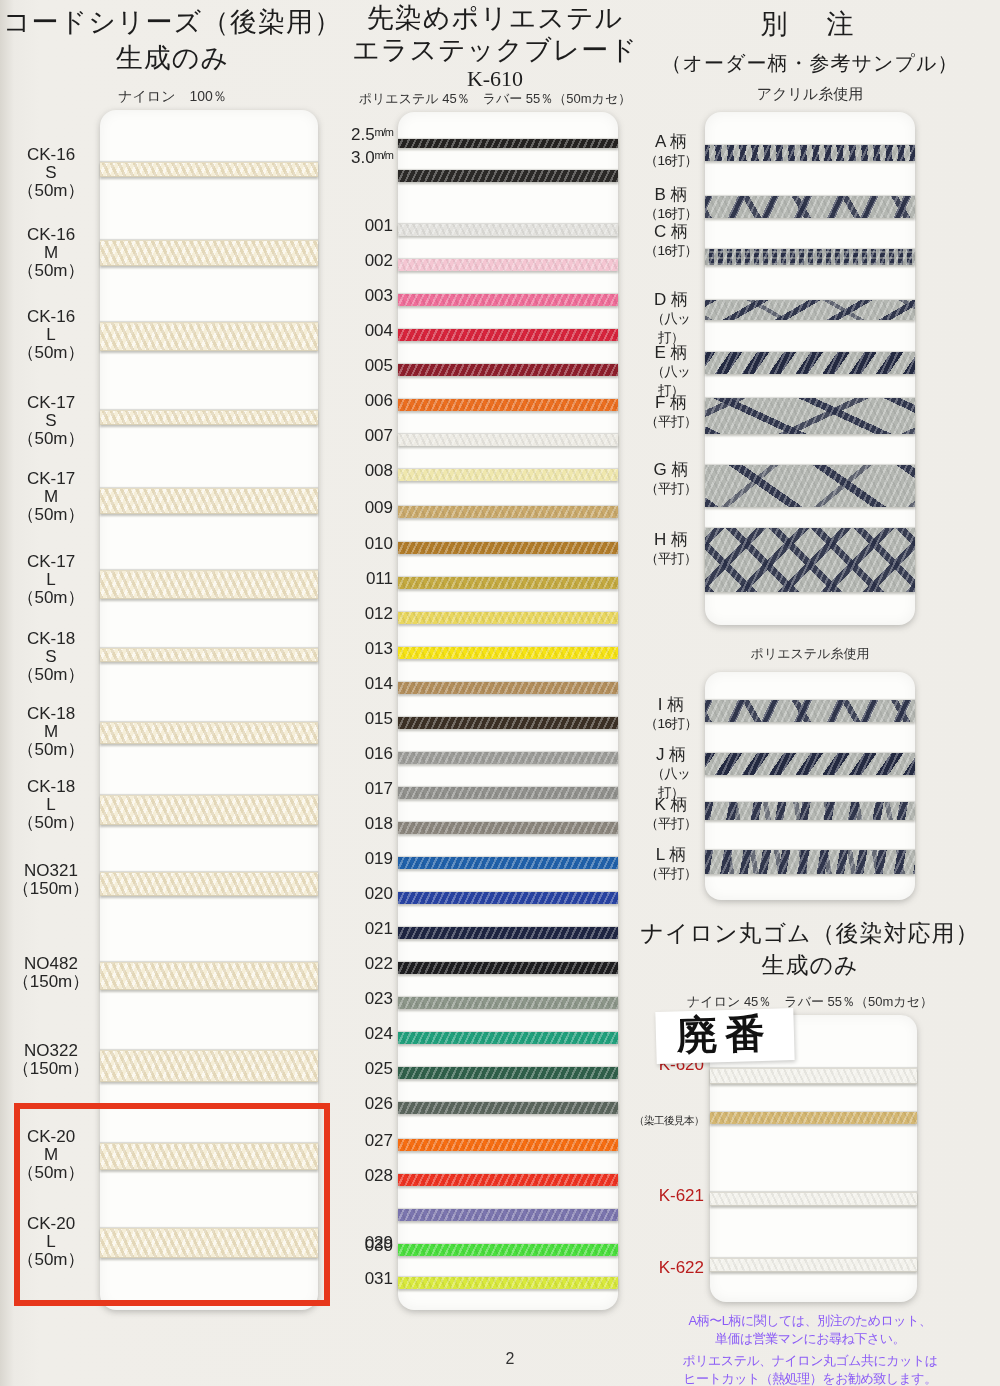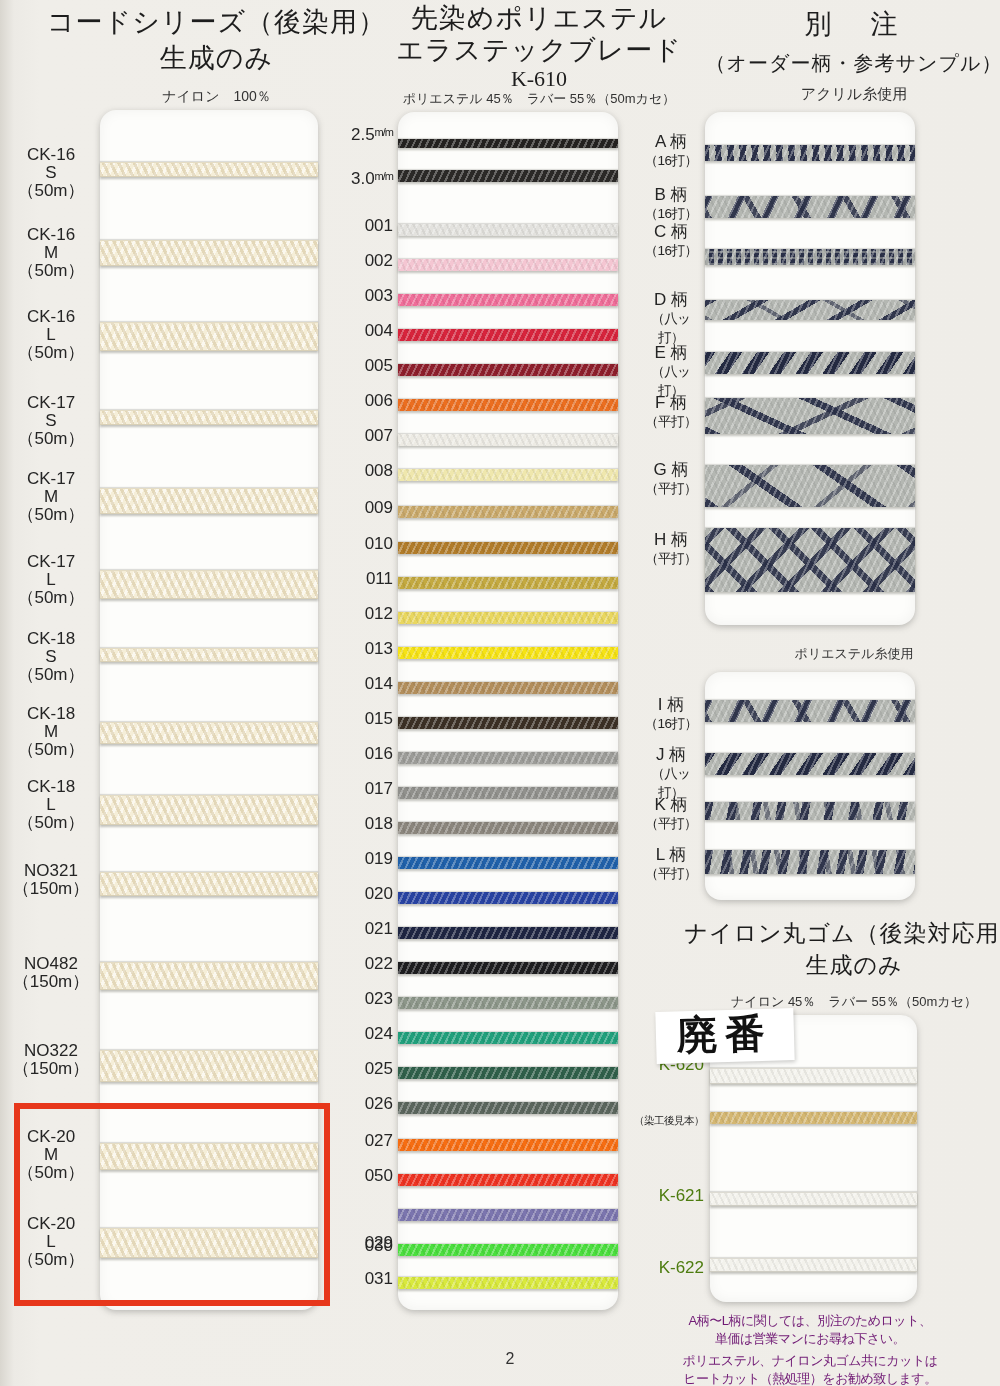--- a/index.html
+++ b/index.html
@@ -2,21 +2,21 @@
 <html><head>
 <meta charset="utf-8">
 <style>
   html,body{margin:0;padding:0;}
   body{
     width:1000px;height:1386px;position:relative;
     background:linear-gradient(90deg,#d9d6cf 0px,#eceae5 14px,#f0eee9 40px,#efede8 100%);
     font-family:"Liberation Sans",sans-serif;color:#2b2b2b;
     overflow:hidden;
   }
-  .abs{position:absolute;padding-left:44px;}
+  .abs{position:absolute;}
   
   .title{font-family:"Liberation Serif",serif;color:#1d1d1d;text-align:center;letter-spacing:1px;}
   .t-big{font-size:27px;line-height:32px;}
   .t-mid{font-size:20px;line-height:42px;}
   .t-code{font-size:22px;letter-spacing:0;}
   .sub{font-size:14px;color:#333;text-align:center;}
   
   .panel{
     position:absolute;background:#fdfdfb;border-radius:16px;
     box-shadow:0 2px 6px rgba(90,90,85,.35), inset 0 0 14px rgba(0,0,0,.05);
@@ -49,21 +49,21 @@
   .ncord{left:710px;width:207px;}
   
   .llabel{position:absolute;left:6px;width:90px;text-align:center;font-size:17px;line-height:18px;color:#252525;}
   .llabel span{display:block;}
   .llabel .size:empty{display:none;}
   .mlabel{position:absolute;left:335px;width:58px;text-align:right;font-size:17px;color:#252525;}
   .msize .unit{font-size:11px;vertical-align:4px;letter-spacing:-1px;}
   .rlabel{position:absolute;left:640px;width:62px;text-align:center;font-size:17px;line-height:19px;color:#252525;}
   .rlabel span{display:block;}
   .rlabel .ptype{font-size:13.5px;letter-spacing:-0.5px;}
-  .nlabel{position:absolute;left:638px;width:66px;text-align:right;font-size:17px;color:#4d7c0f;}
+  .nlabel{position:absolute;left:638px;width:66px;text-align:right;font-size:17px;color:#b91c1c;}
   .nnote{position:absolute;left:626px;width:78px;text-align:right;font-size:10.5px;color:#252525;letter-spacing:-0.5px;}
   
   .pat-chevron{background-color:#b4b7b2;background-image:
     repeating-linear-gradient(100deg,#2a3048 0 5px,transparent 5px 12px),
     repeating-linear-gradient(80deg,#2a3048 0 5px,transparent 5px 12px);}
   .pat-flecks{background-color:#b4b7b2;background-image:
     repeating-linear-gradient(115deg,rgba(42,48,72,.95) 0 7px,transparent 7px 30px),
     repeating-linear-gradient(60deg,rgba(42,48,72,.85) 0 6px,transparent 6px 43px);}
   .pat-dense{background-color:#2a3048;background-image:
     repeating-linear-gradient(90deg,rgba(180,183,178,.9) 0 4px,transparent 4px 9px),
@@ -87,21 +87,21 @@
   .pat-dashes-dense{background-color:#b4b7b2;background-image:
     repeating-linear-gradient(100deg,rgba(42,48,72,.95) 0 8px,transparent 8px 19px),
     repeating-linear-gradient(80deg,rgba(42,48,72,.55) 0 5px,transparent 5px 24px);}
   
   .highlight{position:absolute;left:14px;top:1103px;width:316px;height:203px;
     border:6px solid #e7371b;z-index:6;box-sizing:border-box;}
   .stamp{position:absolute;left:656px;top:1010px;width:138px;height:52px;z-index:5;
     background:#fff;box-shadow:1px 2px 4px rgba(0,0,0,.2);transform:rotate(-1.6deg);
     font-family:"Liberation Serif",serif;font-weight:bold;font-size:40px;line-height:50px;
     text-align:center;color:#111;letter-spacing:8px;}
-  .note{position:absolute;left:630px;width:360px;text-align:center;font-size:13px;color:#701a75;letter-spacing:-0.5px;}
+  .note{position:absolute;left:630px;width:360px;text-align:center;font-size:13px;color:#8b5cf6;letter-spacing:-0.5px;}
   .pageno{position:absolute;left:470px;top:1350px;width:80px;text-align:center;font-size:16px;color:#333;}
 </style>
 </head>
 <body>
 
 <div class="abs title t-big" style="left:0;top:6px;width:345px;">コードシリーズ（後染用）</div>
 <div class="abs title t-big" style="left:0;top:42px;width:345px;">生成のみ</div>
 <div class="abs sub" style="left:0;top:88px;width:345px;">ナイロン　100％</div>
 
 <div class="panel" style="left:100px;top:110px;width:218px;height:1200px;"></div>
@@ -205,21 +205,21 @@
 
 <div class="abs title t-big" style="left:340px;top:2px;width:310px;">先染めポリエステル</div>
 <div class="abs title t-big" style="left:340px;top:34px;width:310px;">エラステックブレード</div>
 <div class="abs title t-code" style="left:340px;top:66px;width:310px;">K-610</div>
 <div class="abs sub" style="left:335px;top:90px;width:320px;font-size:13px;">ポリエステル 45％　ラバー 55％（50mカセ）</div>
 
 <div class="panel" style="left:398px;top:112px;width:220px;height:1198px;"></div>
 
 <div class="mlabel msize" style="top:125px;"><span>2.5</span><span class="unit">m/m</span></div>
 <div class="cord mcord" style="top: 139px; height: 9px; background-color: rgb(36, 34, 32);"></div>
-<div class="mlabel msize" style="top:169px;"><span>3.0</span><span class="unit">m/m</span></div>
+<div class="mlabel msize" style="top:148px;"><span>3.0</span><span class="unit">m/m</span></div>
 <div class="cord mcord" style="top: 170px; height: 12px; background-color: rgb(43, 41, 39);"></div>
 
 <div class="mlabel" style="top:216px;">001</div>
 <div class="cord mcord" style="top: 224px; background-color: rgb(227, 226, 222);"></div>
 <div class="mlabel" style="top:251px;">002</div>
 <div class="cord mcord" style="top: 259px; background-color: rgb(244, 198, 210);"></div>
 <div class="mlabel" style="top:286px;">003</div>
 <div class="cord mcord" style="top: 294px; background-color: rgb(239, 110, 153);"></div>
 <div class="mlabel" style="top:321px;">004</div>
 <div class="cord mcord" style="top: 329px; background-color: rgb(215, 36, 60);"></div>
@@ -262,21 +262,21 @@
 <div class="mlabel" style="top:989px;">023</div>
 <div class="cord mcord" style="top: 997px; background-color: rgb(140, 150, 137);"></div>
 <div class="mlabel" style="top:1024px;">024</div>
 <div class="cord mcord" style="top: 1032px; background-color: rgb(33, 160, 124);"></div>
 <div class="mlabel" style="top:1059px;">025</div>
 <div class="cord mcord" style="top: 1067px; background-color: rgb(48, 96, 74);"></div>
 <div class="mlabel" style="top:1094px;">026</div>
 <div class="cord mcord" style="top: 1102px; background-color: rgb(91, 102, 93);"></div>
 <div class="mlabel" style="top:1131px;">027</div>
 <div class="cord mcord" style="top: 1139px; background-color: rgb(246, 109, 18);"></div>
-<div class="mlabel" style="top:1166px;">050</div>
+<div class="mlabel" style="top:1166px;">028</div>
 <div class="cord mcord" style="top: 1174px; background-color: rgb(238, 51, 34);"></div>
 <div class="mlabel" style="top:1201px;margin-top:32px;">029</div>
 <div class="cord mcord" style="top: 1209px; background-color: rgb(123, 117, 174);"></div>
 <div class="mlabel" style="top:1236px;">030</div>
 <div class="cord mcord" style="top: 1244px; background-color: rgb(75, 223, 62);"></div>
 <div class="mlabel" style="top:1269px;">031</div>
 <div class="cord mcord" style="top: 1277px; background-color: rgb(217, 233, 61);"></div>
 
 <div class="abs title t-big" style="left:650px;top:8px;width:320px;letter-spacing:6px;">別　注</div>
 <div class="abs title t-mid" style="left:640px;top:42px;width:340px;">（オーダー柄・参考サンプル）</div>

